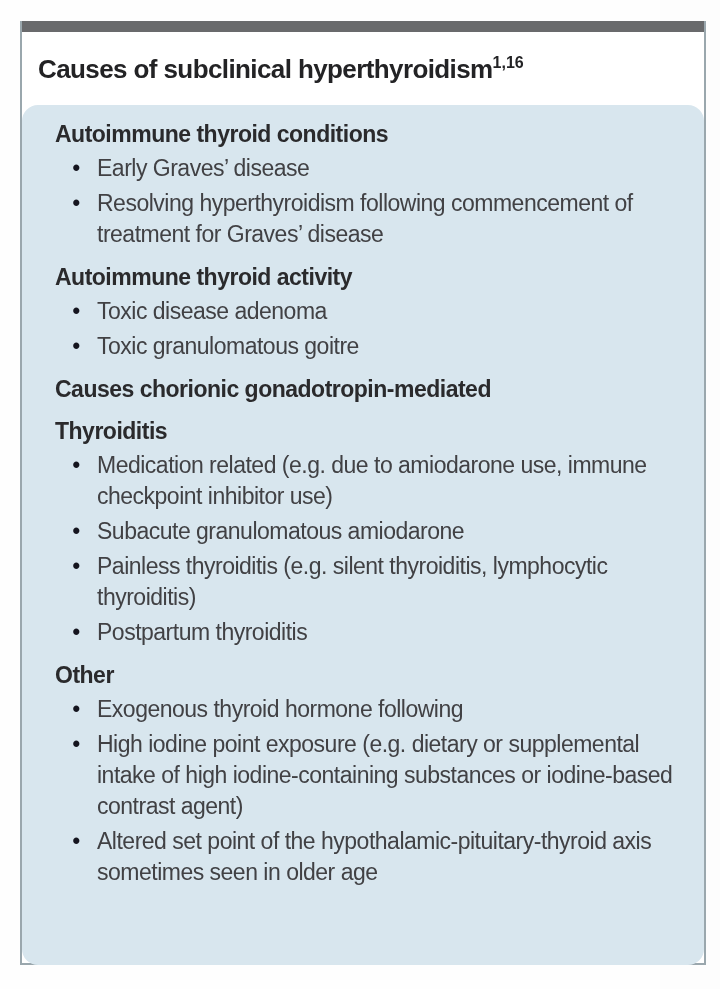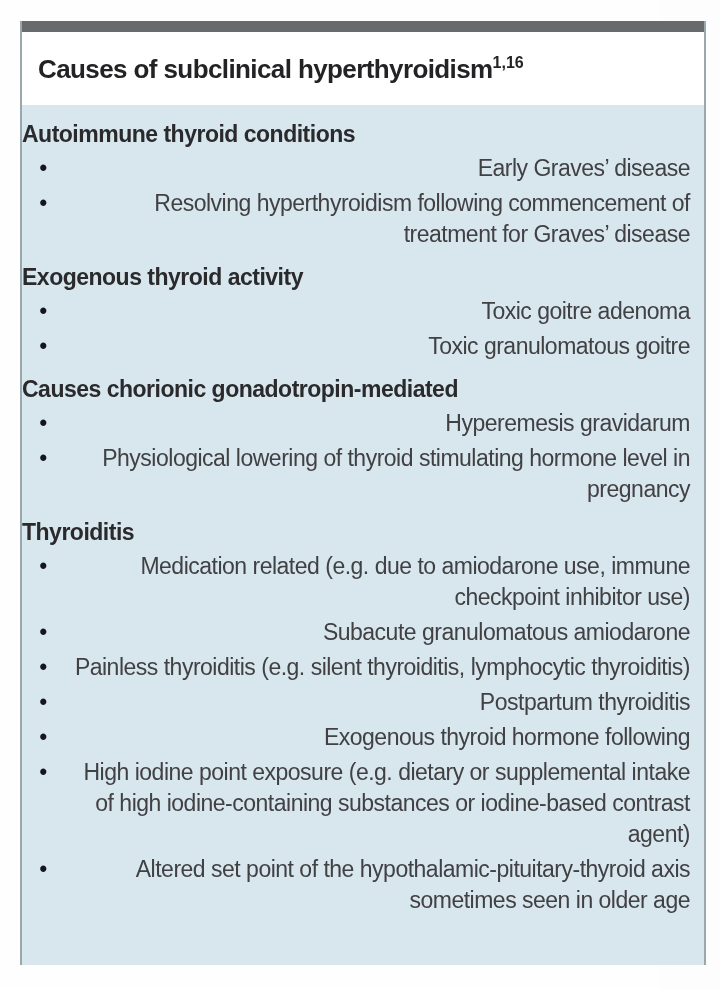--- a/index.html
+++ b/index.html
@@ -39,22 +39,23 @@
   .figure-title sup {
     font-size: 16px;
     font-weight: bold;
     letter-spacing: 0;
     vertical-align: super;
     line-height: 0;
   }
   .content-area {
     background: #d8e6ee;
     height: calc(100% - 11px - 71px);
-    padding: 12px 14px 10px 0;
+    padding: 12px 14px 10px 33px;
     overflow: hidden;
+    border-radius: 16px;
   }
   .section { margin-bottom: 2px; }
   .section-heading {
     font-size: 23px;
     font-weight: bold;
     color: #2a2a2c;
     letter-spacing: -0.5px;
     line-height: 30px;
     margin: 12px 0 2px 0;
   }
@@ -63,21 +64,20 @@
     list-style: none;
   }
   .bullet-item {
     display: flex;
     align-items: flex-start;
     font-size: 23px;
     color: #414144;
     letter-spacing: -0.5px;
     line-height: 31px;
     margin: 4px 0 4px 0;
-    text-align: right;
   }
   .bullet {
     flex: 0 0 auto;
     width: 42px;
     text-align: center;
     color: #15151f;
     font-size: 23px;
     line-height: 31px;
   }
   .bullet::before { content: "\2022"; }
@@ -104,45 +104,35 @@
                 <span class="item-text">Early Graves’ disease</span>
               </li>
               <li class="bullet-item">
                 <span class="bullet"></span>
                 <span class="item-text">Resolving hyperthyroidism following commencement of treatment for Graves’ disease</span>
               </li>
             </ul>
   </div>
 
   <div class="section">
-    <h2 class="section-heading">Exogenous thyroid activity</h2>
+    <h2 class="section-heading">Autoimmune thyroid activity</h2>
     <ul class="bullet-list">
               <li class="bullet-item">
                 <span class="bullet"></span>
-                <span class="item-text">Toxic goitre adenoma</span>
+                <span class="item-text">Toxic disease adenoma</span>
               </li>
               <li class="bullet-item">
                 <span class="bullet"></span>
                 <span class="item-text">Toxic granulomatous goitre</span>
               </li>
             </ul>
   </div>
 
   <div class="section">
     <h2 class="section-heading">Causes chorionic gonadotropin-mediated</h2>
-    <ul class="bullet-list">
-              <li class="bullet-item">
-                <span class="bullet"></span>
-                <span class="item-text">Hyperemesis gravidarum</span>
-              </li>
-              <li class="bullet-item">
-                <span class="bullet"></span>
-                <span class="item-text">Physiological lowering of thyroid stimulating hormone level in pregnancy</span>
-              </li>
-            </ul>
   </div>
 
   <div class="section">
     <h2 class="section-heading">Thyroiditis</h2>
     <ul class="bullet-list">
               <li class="bullet-item">
                 <span class="bullet"></span>
                 <span class="item-text">Medication related (e.g. due to amiodarone use, immune checkpoint inhibitor use)</span>
               </li>
               <li class="bullet-item">
@@ -154,20 +144,21 @@
                 <span class="item-text">Painless thyroiditis (e.g. silent thyroiditis, lymphocytic thyroiditis)</span>
               </li>
               <li class="bullet-item">
                 <span class="bullet"></span>
                 <span class="item-text">Postpartum thyroiditis</span>
               </li>
             </ul>
   </div>
 
   <div class="section">
+    <h2 class="section-heading">Other</h2>
     <ul class="bullet-list">
               <li class="bullet-item">
                 <span class="bullet"></span>
                 <span class="item-text">Exogenous thyroid hormone following</span>
               </li>
               <li class="bullet-item">
                 <span class="bullet"></span>
                 <span class="item-text">High iodine point exposure (e.g. dietary or supplemental intake of high iodine-containing substances or iodine-based contrast agent)</span>
               </li>
               <li class="bullet-item">

